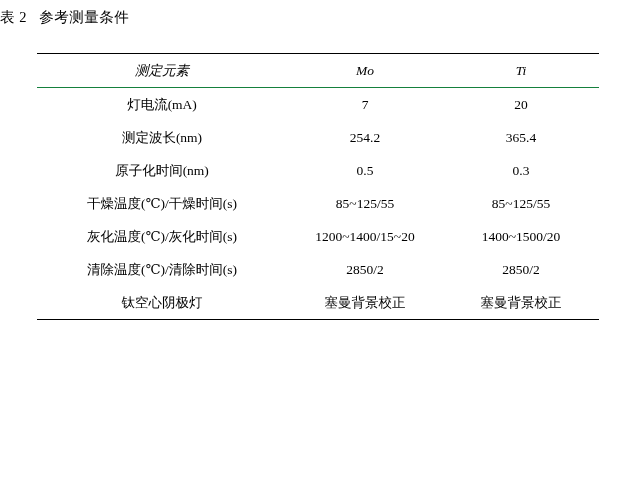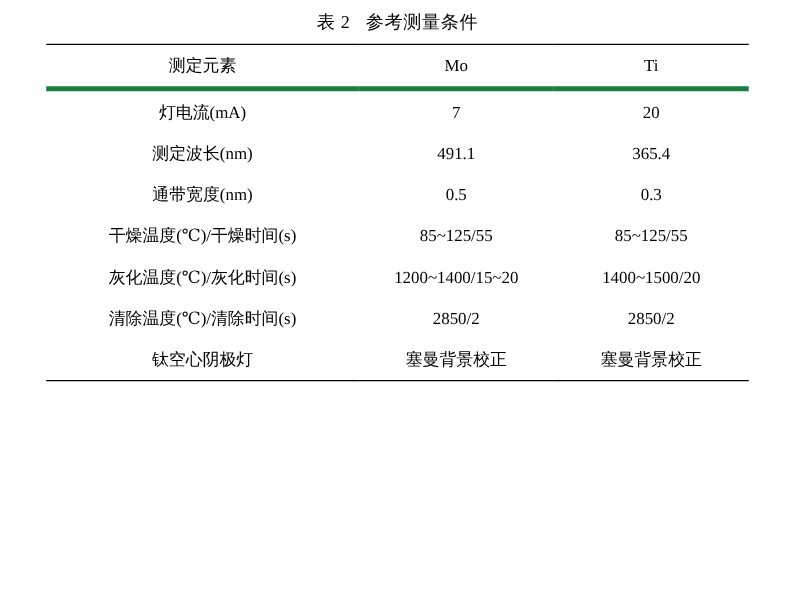--- a/index.html
+++ b/index.html
@@ -15,25 +15,25 @@
     overflow: hidden;
   }
   .page {
     position: relative;
     width: 636px;
     height: 478px;
     box-sizing: border-box;
     padding: 0;
   }
   .table-title {
-    text-align: center;
+    text-align: left;
     font-size: 14.5px;
     letter-spacing: 0.5px;
     margin-top: 8px;
-    margin-bottom: 8px;
+    margin-bottom: 26px;
     white-space: pre;
   }
   table.data-table {
     border-collapse: collapse;
     width: 562px;
     margin: 0 auto;
     table-layout: fixed;
   }
   table.data-table col.c1 { width: 250px; }
   table.data-table col.c2 { width: 156px; }
@@ -44,23 +44,24 @@
     font-weight: normal;
     text-align: center;
     font-size: 13.5px;
     padding: 0;
     height: 33px;
     vertical-align: middle;
     white-space: nowrap;
   }
   thead th {
     border-top: 1.6px solid #000;
-    border-bottom: 4px solid #15803d;
+    border-bottom: 1px solid #15803d;
     height: 34px;
     font-size: 13.5px;
+    font-style: italic;
   }
   tbody tr:last-child td {
     border-bottom: 1.6px solid #000;
   }
   .label-cell {
     font-size: 13.5px;
   }
   .val-cell {
     font-size: 13px;
   }
@@ -86,25 +87,25 @@
       </tr>
     </thead>
     <tbody>
       <tr>
         <td class="label-cell">灯电流(mA)</td>
         <td class="val-cell">7</td>
         <td class="val-cell">20</td>
       </tr>
       <tr>
         <td class="label-cell">测定波长(nm)</td>
-        <td class="val-cell">491.1</td>
+        <td class="val-cell">254.2</td>
         <td class="val-cell">365.4</td>
       </tr>
       <tr>
-        <td class="label-cell">通带宽度(nm)</td>
+        <td class="label-cell">原子化时间(nm)</td>
         <td class="val-cell">0.5</td>
         <td class="val-cell">0.3</td>
       </tr>
       <tr>
         <td class="label-cell">干燥温度(℃)/干燥时间(s)</td>
         <td class="val-cell">85~125/55</td>
         <td class="val-cell">85~125/55</td>
       </tr>
       <tr>
         <td class="label-cell">灰化温度(℃)/灰化时间(s)</td>

